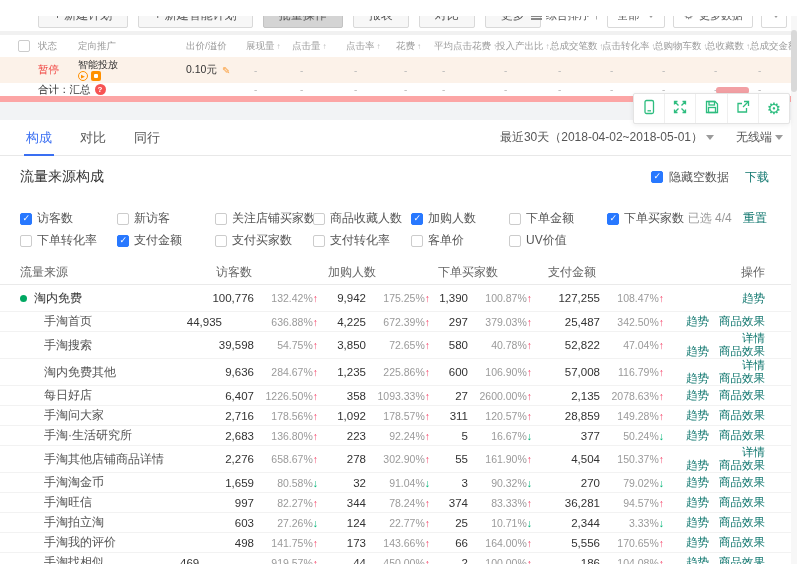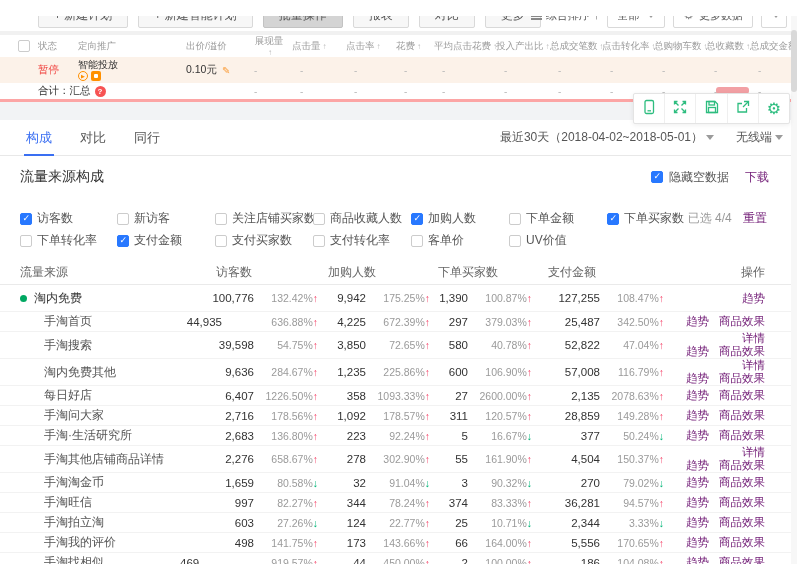--- a/index.html
+++ b/index.html
@@ -38,21 +38,21 @@
   .paused{color:#f0423f;font-size:10.5px;}
   .camp-name{display:flex;flex-direction:column;justify-content:center;line-height:11px;font-size:10px;color:#333;}
   .camp-icons{display:flex;gap:3px;margin-top:1px;align-items:center;}
   .ic-play{width:10px;height:10px;border:1px solid #ff9000;border-radius:50%;color:#ff9000;font-size:5px;
            display:inline-flex;align-items:center;justify-content:center;line-height:1;}
   .ic-img{width:10px;height:10px;background:#ff9000;border-radius:2px;display:inline-flex;align-items:center;justify-content:center;}
   .ic-img::after{content:"";width:4px;height:4px;background:#fff;border-radius:1px;}
   .bid{font-size:10.5px;color:#333;}
   .pencil{color:#fa9d3b;font-size:10px;margin-left:5px;}
   .dash{color:#bbb;font-size:10px;padding-left:8px;}
-  .c-total{height:20px;color:#333;font-size:10.5px;border-bottom:4px solid #fca5a5;}
+  .c-total{height:20px;color:#333;font-size:10.5px;border-bottom:7px solid #fca5a5;}
   .qmark{width:11px;height:11px;border-radius:50%;background:#f75353;color:#fff;font-size:8px;font-weight:bold;
          display:inline-flex;align-items:center;justify-content:center;margin-left:4px;}
 
   
   .gapband{position:absolute;top:86px;left:0;width:100%;height:18px;background:#f2f3f5;}
   #rednotch{position:absolute;left:716px;top:71px;width:33px;height:7px;background:#f2a0a4;border-radius:3px;z-index:5;}
   #ftoolbar{position:absolute;top:77px;left:633px;width:157px;height:31px;display:flex;background:#fff;
             border:1px solid #e4e4e4;border-radius:2px;box-shadow:0 1px 5px rgba(0,0,0,.07);z-index:6;}
   .ft-btn{flex:1;display:flex;align-items:center;justify-content:center;border-right:1px solid #efefef;color:#2dbd7f;cursor:pointer;}
   .ft-btn:last-child{border-right:none;}
@@ -64,21 +64,21 @@
   #tabsrow{position:absolute;top:0;left:0;right:0;height:36px;border-bottom:1px solid #e8e8e8;display:flex;align-items:center;background:#fff;}
   .tab{margin-left:24px;height:36px;line-height:36px;font-size:13px;color:#555;position:relative;cursor:pointer;padding:0 2px;}
   .tab.active{color:#3a6ff2;}
   .tab.active::after{content:"";position:absolute;left:0;right:0;bottom:0;height:2px;background:#3a6ff2;}
   .tr-right{margin-left:auto;display:flex;align-items:center;gap:22px;margin-right:14px;}
   .pickctl{display:flex;align-items:center;color:#555;font-size:12px;cursor:pointer;}
 
   #sechead{position:absolute;top:46px;left:20px;right:28px;display:flex;justify-content:space-between;align-items:center;height:22px;}
   .sectitle{font-size:14px;color:#333;}
   .sec-right{display:flex;align-items:center;gap:6px;font-size:12px;color:#555;}
-  a.bluelink{color:#701a75;text-decoration:none;cursor:pointer;}
+  a.bluelink{color:#0f766e;text-decoration:none;cursor:pointer;}
   .dl{margin-left:10px;}
 
   #filters{position:absolute;top:88px;left:0;right:0;height:46px;}
   .f-item{position:absolute;display:flex;align-items:center;gap:5px;color:#555;font-size:12px;white-space:nowrap;}
   .f-status{position:absolute;right:30px;top:2px;font-size:12px;color:#999;}
   .f-status a{margin-left:8px;}
 
   
   #ttable{position:absolute;top:140px;left:0;right:0;}
   .t-head{display:flex;align-items:center;height:25px;padding:0 20px;color:#666;font-size:12px;border-bottom:1px solid #eaeaea;}
@@ -141,21 +141,21 @@
         <span class="cb" style="margin-right: 8px;"></span>
         <span class="c-cell" style="width: 40px;">
           <span>状态</span>
         </span>
         <span class="c-cell" style="width: 108px;">
           <span>定向推广</span>
         </span>
         <span class="c-cell" style="width: 60px;">
           <span>出价/溢价</span>
         </span>
-        <span class="c-cell" style="width: 46px; flex-direction: column;">
+        <span class="c-cell" style="width: 46px;">
           <span>展现量</span>
           <span class="sortArr">↑</span>
         </span>
         <span class="c-cell" style="width: 54px;">
           <span>点击量</span>
           <span class="sortArr">↑</span>
         </span>
         <span class="c-cell" style="width: 50px;">
           <span>点击率</span>
           <span class="sortArr">↑</span>

